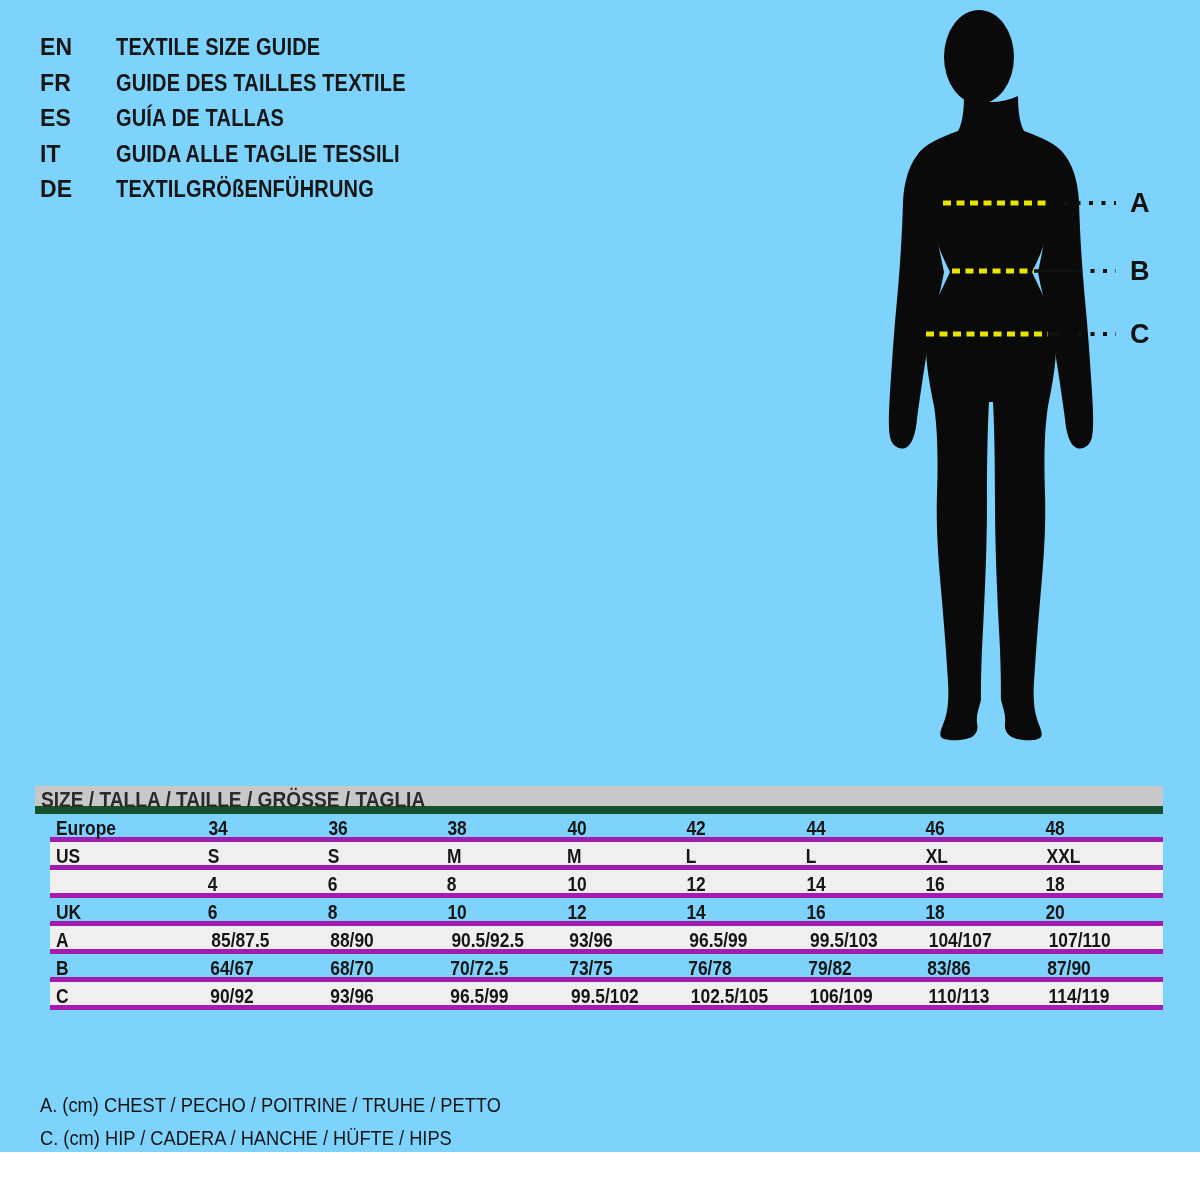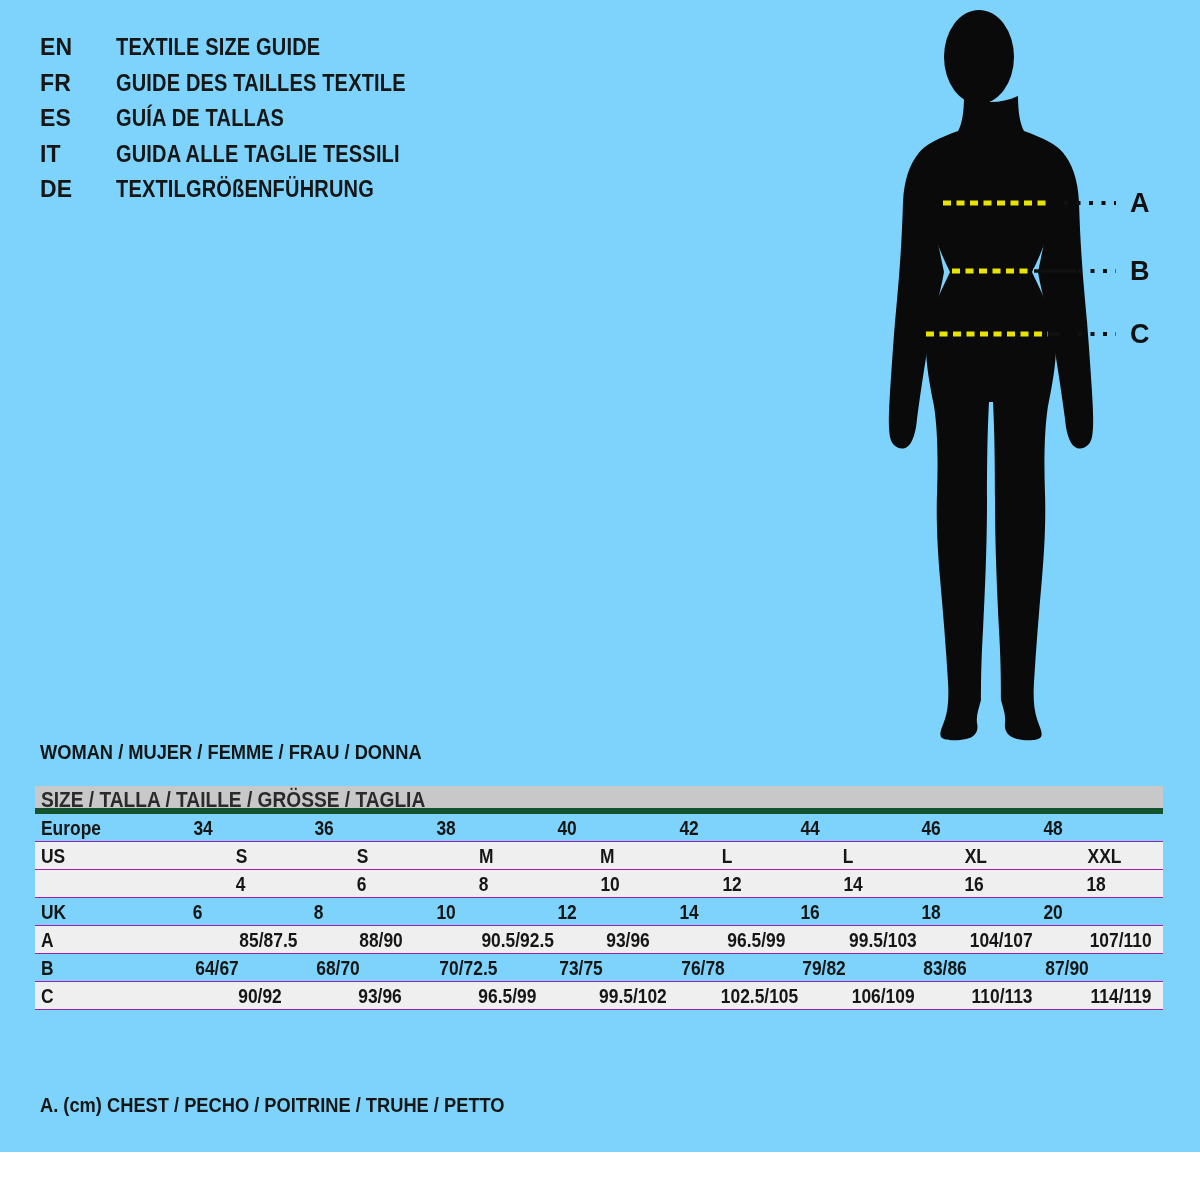--- a/index.html
+++ b/index.html
@@ -30,30 +30,30 @@
   .yellow-line{stroke:var(--dash-yellow);stroke-width:5;stroke-dasharray:8 5.5;fill:none;}
   .dot-line{stroke:#111;stroke-width:4;stroke-dasharray:4 8.5;fill:none;}
   .solid-line{stroke:#111;stroke-width:3.5;fill:none;}
   .measure-label{font:700 27px "Liberation Sans",sans-serif;fill:#111;}
 
   
   .gender-title{position:absolute;left:40px;top:740px;font-size:21px;font-weight:700;}
 
   
   .size-table{position:absolute;left:35px;top:786px;width:1128px;font-weight:700;}
-  .thead{height:28px;line-height:28px;background:var(--header-bg);border-bottom:6px solid #14532d;
+  .thead{height:28px;line-height:28px;background:var(--header-bg);border-bottom:8px solid #14532d;
          padding-left:6px;font-size:22px;color:#2a2a2a;}
-  .trow{display:flex;height:28px;line-height:28px;font-size:20px;border-bottom:1px solid #a21caf;}
-  .trow.shaded{background:var(--row-shaded);gap:43px;}
+  .trow{display:flex;height:28px;line-height:28px;font-size:20px;border-bottom:5px solid #a21caf;margin-left:15px;}
+  .trow.shaded{background:var(--row-shaded);}
   .tlabel{flex:0 0 157px;padding-left:6px;text-align:left;}
   .tcell{flex:1 1 0;}
 
   
   .legend{position:absolute;left:40px;top:1088px;}
-  .legend-line{height:33px;line-height:33px;font-size:21px;font-weight:700;}
+  .legend-line{height:33px;line-height:33px;font-size:21px;font-weight:400;}
 </style>
 </head>
 <body>
 
 <div class="canvas">
 
   <section class="lang-block">
     <div class="lang-row">
       <span class="lang-code">EN</span>
       <span class="lang-title cx-l">TEXTILE SIZE GUIDE</span>
@@ -158,23 +158,20 @@
       <line class="dot-line" x1="238" y1="271" x2="276" y2="271"></line>
       <text class="measure-label" x="290" y="280">B</text>
 
       <line class="yellow-line" x1="86" y1="334" x2="208" y2="334"></line>
       <line class="solid-line" x1="208" y1="334" x2="220" y2="334"></line>
       <line class="dot-line" x1="238" y1="334" x2="276" y2="334"></line>
       <text class="measure-label" x="290" y="343">C</text>
     </svg>
   </figure>
 
-  <h2 class="gender-title">
-    <span class="cx-l">WOMAN / MUJER / FEMME / FRAU / DONNA</span>
-  </h2>
 
   <div class="size-table">
     <div class="thead">
       <span class="cx-l">SIZE / TALLA / TAILLE / GRÖSSE / TAGLIA</span>
     </div>
 
     <div class="trow">
       <span class="tlabel"><span class="cx-l">Europe</span></span>
       <span class="tcell"><span class="cx-c">34</span></span>
       <span class="tcell"><span class="cx-c">36</span></span>
@@ -254,15 +251,16 @@
       <span class="tcell"><span class="cx-c">99.5/102</span></span>
       <span class="tcell"><span class="cx-c">102.5/105</span></span>
       <span class="tcell"><span class="cx-c">106/109</span></span>
       <span class="tcell"><span class="cx-c">110/113</span></span>
       <span class="tcell"><span class="cx-c">114/119</span></span>
     </div>
   </div>
 
   <div class="legend">
     <div class="legend-line"><span class="cx-l">A. (cm) CHEST / PECHO / POITRINE / TRUHE / PETTO</span></div>
+    <div class="legend-line"><span class="cx-l">C. (cm) HIP / CADERA / HANCHE / HÜFTE / HIPS</span></div>
   </div>
 
 </div>
 
 </body></html>

